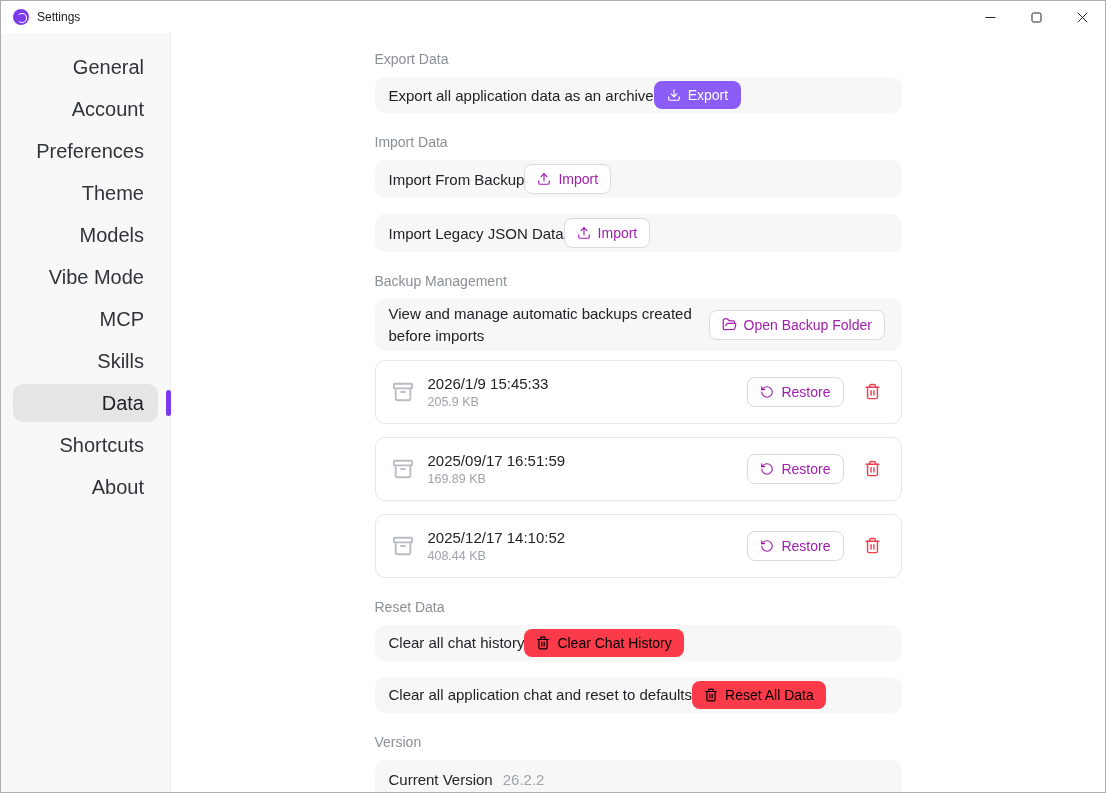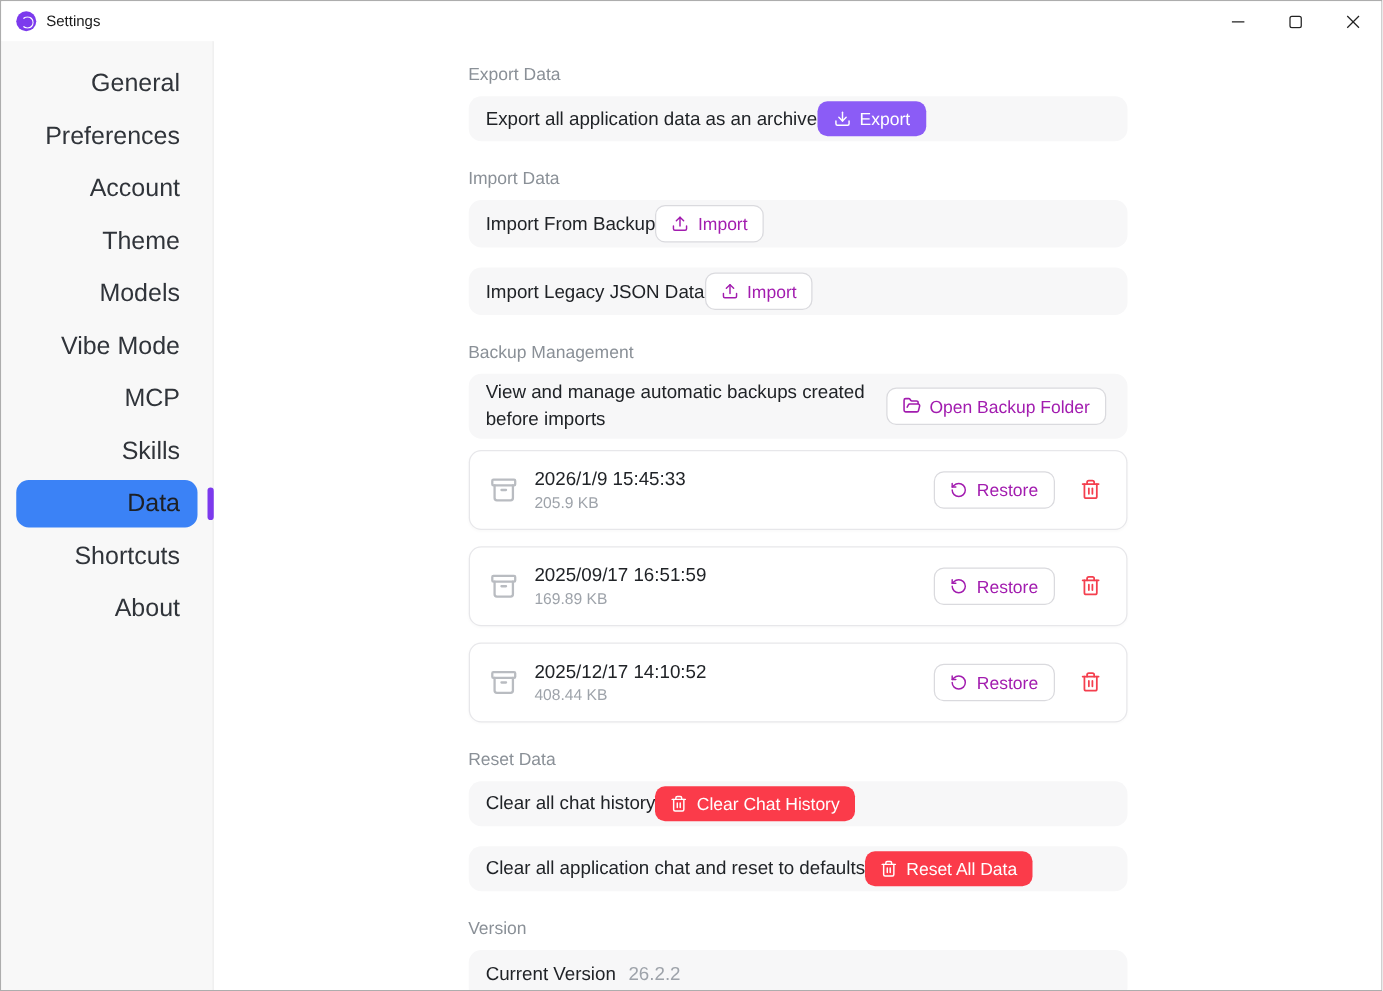--- a/index.html
+++ b/index.html
@@ -28,21 +28,21 @@
   .body-row { flex:1; display:flex; min-height:0; }
   .sidebar {
     width:170px; flex:0 0 170px; background:#f8f8f8; border-right:1px solid #ededed;
     padding-top:12px; position:relative;
   }
   .side-item {
     height:38px; margin:3px 12px 4px 12px; display:flex; align-items:center;
     justify-content:flex-end; padding-right:14px; font-size:20px; color:#30343a;
     border-radius:10px; position:relative; cursor:default;
   }
-  .side-item.selected { background:#3b82f6; color:#1d2025; }
+  .side-item.selected { background:#e5e5e5; color:#1d2025; }
   .side-item.selected .accent-bar {
     position:absolute; right:-13px; top:50%; transform:translateY(-50%);
     width:5px; height:26px; background:#7c3aed; border-radius:3px;
   }
   
   .content { flex:1; background:#fff; overflow:hidden; padding-top:16px; }
   .col { width:527px; margin:0 auto; }
   .section-heading { font-size:14px; color:#8a9097; line-height:20px; margin-bottom:8px; }
   .section { margin-top:19px; }
   .section.first { margin-top:0; }
@@ -54,21 +54,21 @@
   .row:last-child { margin-bottom:0; }
   .row-label { font-size:15px; color:#202327; }
   .desc-row { margin-bottom:9px; }
   .desc-row .row-label { width:320px; line-height:1.45; }
   
   .btn { display:inline-flex; align-items:center; gap:7px; border-radius:8px;
          font-size:14px; cursor:pointer; white-space:nowrap; font-family:inherit; }
   .btn svg { flex:0 0 auto; }
   .btn-primary { background:#8b5cf6; border:none; color:#fff; height:28px; padding:0 13px; }
   .btn-outline { background:#fff; border:1px solid #dadade; color:#a21caf; height:30px; padding:0 12px; }
-  .btn-danger { background:#fb3b4a; border:none; color:#ffffff; height:28px; padding:0 12px; }
+  .btn-danger { background:#fb3b4a; border:none; color:#000000; height:28px; padding:0 12px; }
   
   .card {
     background:#fff; border:1px solid #e7e7ea; border-radius:10px; height:64px;
     display:flex; align-items:center; padding:0 16px; margin-bottom:13px;
     box-shadow:0 1px 2px rgba(0,0,0,0.02);
   }
   .card-icon { color:#b9bcc1; margin-right:14px; display:flex; }
   .card-text { display:flex; flex-direction:column; gap:3px; flex:1; }
   .card-date { font-size:15px; color:#202327; }
   .card-size { font-size:12.5px; color:#9ea3aa; }
@@ -105,22 +105,22 @@
             <line x1="10.2" y1="0.8" x2="0.8" y2="10.2"></line>
           </svg>
       </div>
     </div>
   </div>
 
   <div class="body-row">
 
     <nav class="sidebar">
       <div class="side-item">General</div>
+      <div class="side-item">Account</div>
       <div class="side-item">Preferences</div>
-      <div class="side-item">Account</div>
       <div class="side-item">Theme</div>
       <div class="side-item">Models</div>
       <div class="side-item">Vibe Mode</div>
       <div class="side-item">MCP</div>
       <div class="side-item">Skills</div>
       <div class="side-item selected">
         <span>Data</span>
         <span class="accent-bar"></span>
       </div>
       <div class="side-item">Shortcuts</div>

